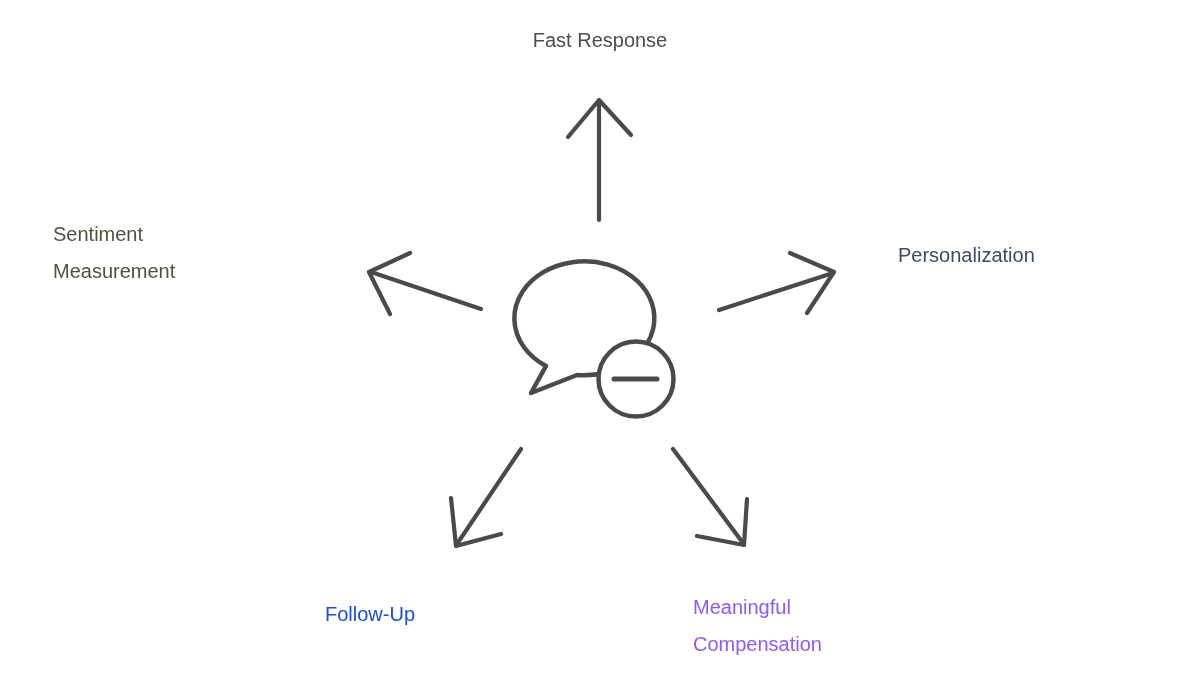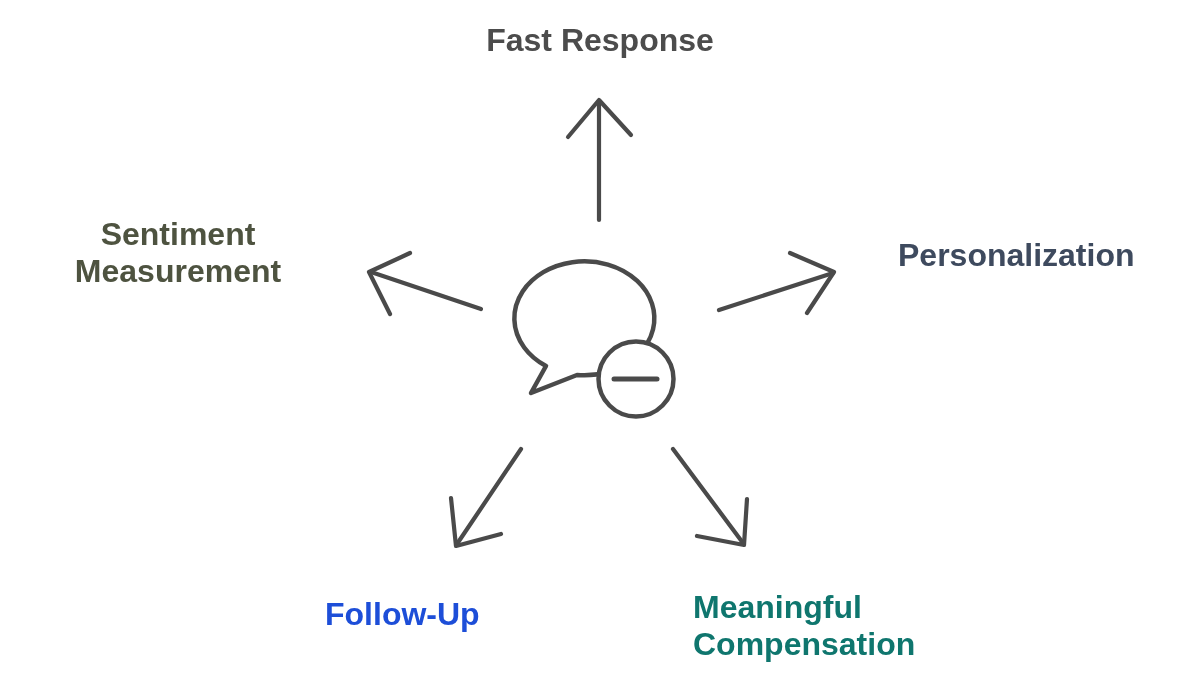--- a/index.html
+++ b/index.html
@@ -19,37 +19,37 @@
   }
   .diagram-svg {
     position: absolute;
     left: 0;
     top: 0;
     width: 1200px;
     height: 680px;
   }
   .label {
     position: absolute;
-    font-weight: 700;
-    font-size: 32px;
+    font-weight: 400;
+    font-size: 20px;
     line-height: 37px;
     white-space: pre-line;
     color: #4c4c4c;
   }
   .label-top {
     left: 450px;
     top: 22px;
     width: 300px;
     text-align: center;
   }
   .label-left {
     left: 53px;
     top: 216px;
     width: 250px;
-    text-align: center;
+    text-align: left;
   }
   .label-right {
     left: 898px;
     top: 237px;
     white-space: nowrap;
     text-align: right;
   }
   .label-bottom-left {
     left: 325px;
     top: 596px;
@@ -102,16 +102,16 @@
 
   <div class="label label-top" style="color: rgb(76, 76, 76);">Fast Response</div>
 
   <div class="label label-left" style="color: rgb(78, 83, 64);">Sentiment
 Measurement</div>
 
   <div class="label label-right" style="color: rgb(62, 74, 94);">Personalization</div>
 
   <div class="label label-bottom-left" style="color: #1d4ed8;">Follow-Up</div>
 
-  <div class="label label-bottom-right" style="color: #0f766e;">Meaningful
+  <div class="label label-bottom-right" style="color: #8b5cf6;">Meaningful
 Compensation</div>
 
 </div>
 
 </body></html>

